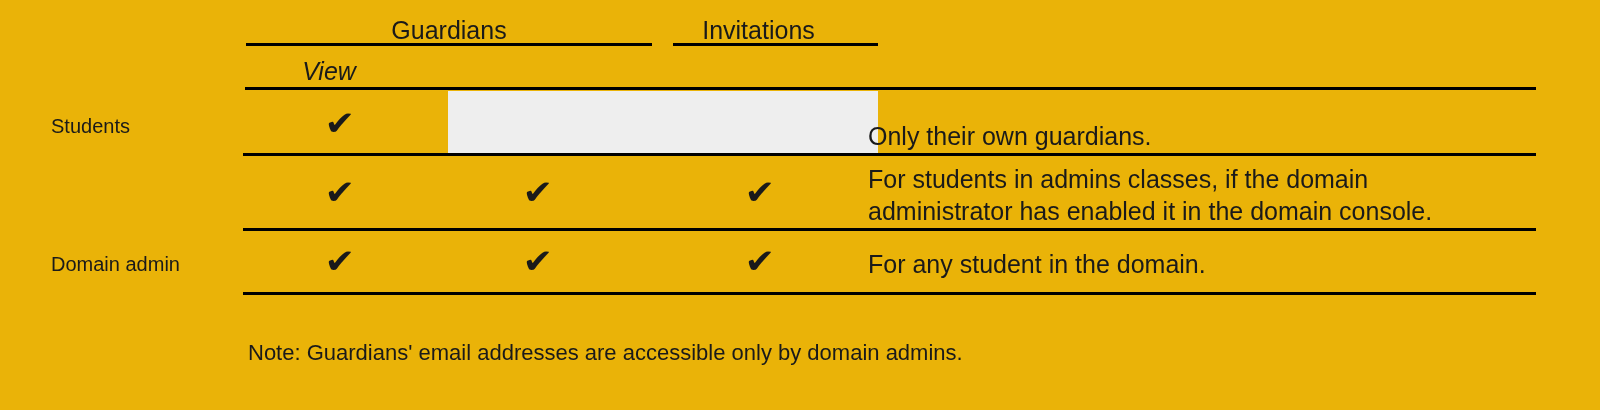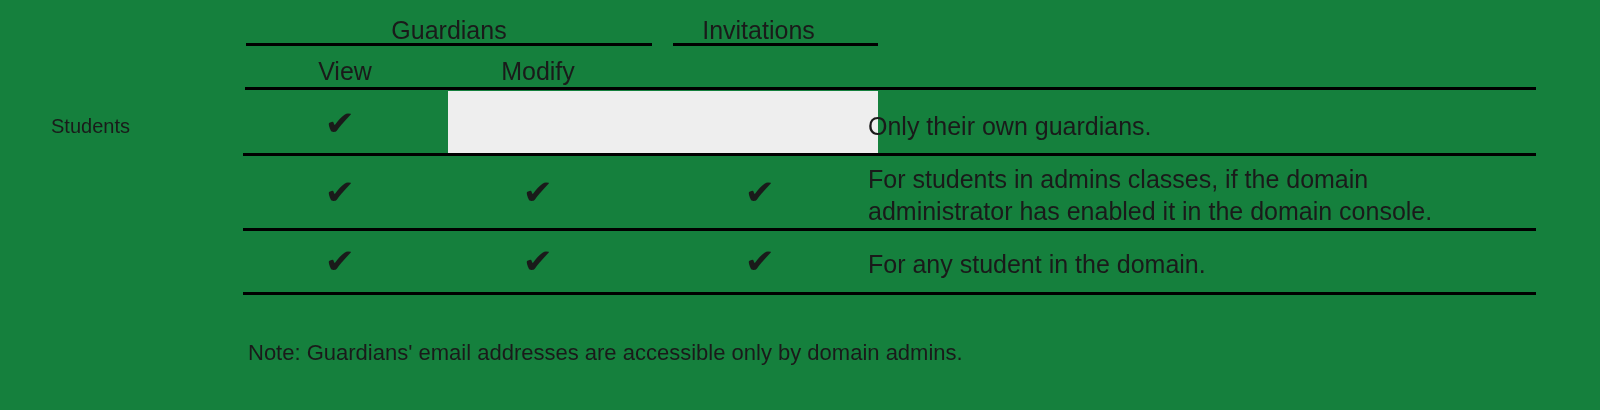--- a/index.html
+++ b/index.html
@@ -10,21 +10,21 @@
   }
   body {
     font-family: "Liberation Sans", sans-serif;
     color: #1a1a1a;
     -webkit-font-smoothing: antialiased;
   }
   #root {
     position: relative;
     width: 1600px;
     height: 410px;
-    background: #15803d;
+    background: #eab308;
     overflow: hidden;
   }
   .rule { position: absolute; background: #000000; }
 
   
   .grp-label {
     position: absolute;
     font-size: 25px;
     line-height: 28px;
     text-align: center;
@@ -95,52 +95,52 @@
 
 <div id="root">
 
   <div class="grp-label" style="left:246px; top:16px; width:406px;">Guardians</div>
 
   <div class="grp-label" style="left:656px; top:16px; width:205px;">Invitations</div>
 
   <div class="rule" style="left:246px; top:43px; width:406px; height:3px;"></div>
   <div class="rule" style="left:673px; top:43px; width:205px; height:3px;"></div>
 
-  <div class="sub-label" style="left:250px; top:57px; width:190px;">View</div>
+  <div class="sub-label" style="left:234px; top:57px; width:190px;font-style:italic;">View</div>
 
-  <div class="sub-label" style="left:440px; top:57px; width:196px;">Modify</div>
 
 
   <div class="rule" style="left:245px; top:87px; width:1291px; height:3px;"></div>
 
   <div class="shade" style="left:448px; top:91px; width:430px; height:62px;"></div>
 
   <div class="row-label" style="top:111px;">Students</div>
 
   <div class="check" style="left:310px; top:106px;">✔</div>
 
   <div class="check" style="left:508px; top:106px;"></div>
 
   <div class="check" style="left:730px; top:106px;"></div>
 
-  <div class="desc" style="top:110px;">Only their own guardians.</div>
+  <div class="desc" style="top:120px;">Only their own guardians.</div>
 
   <div class="rule" style="left:243px; top:153px; width:1293px; height:3px;"></div>
 
 
   <div class="check" style="left:310px; top:175px;">✔</div>
 
   <div class="check" style="left:508px; top:175px;">✔</div>
 
   <div class="check" style="left:730px; top:175px;">✔</div>
 
   <div class="desc" style="top:163px; width:650px;">For students in admins classes, if the domain administrator has enabled it in the domain console.</div>
 
   <div class="rule" style="left:243px; top:228px; width:1293px; height:3px;"></div>
 
+  <div class="row-label" style="top:249px;">Domain admin</div>
 
   <div class="check" style="left:310px; top:244px;">✔</div>
 
   <div class="check" style="left:508px; top:244px;">✔</div>
 
   <div class="check" style="left:730px; top:244px;">✔</div>
 
   <div class="desc" style="top:248px;">For any student in the domain.</div>
 
   <div class="rule" style="left:243px; top:292px; width:1293px; height:3px;"></div>

